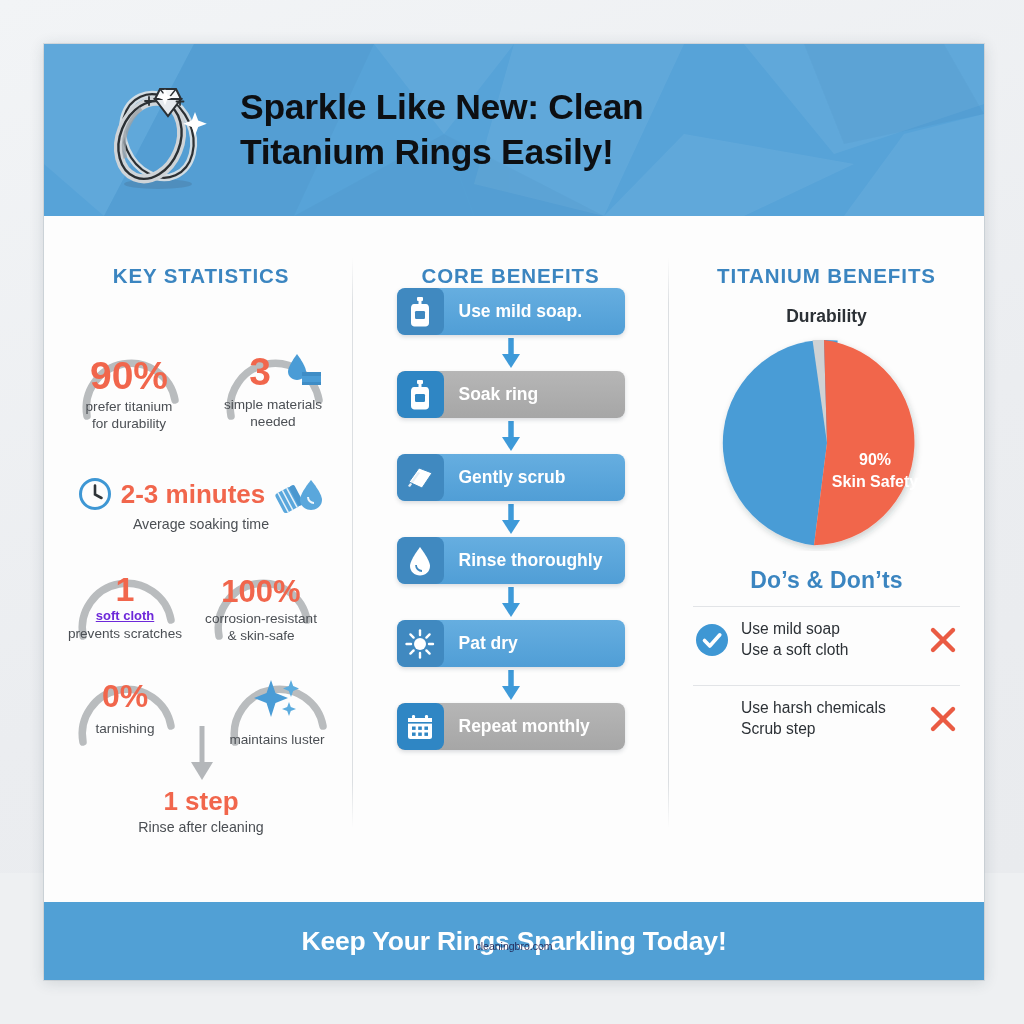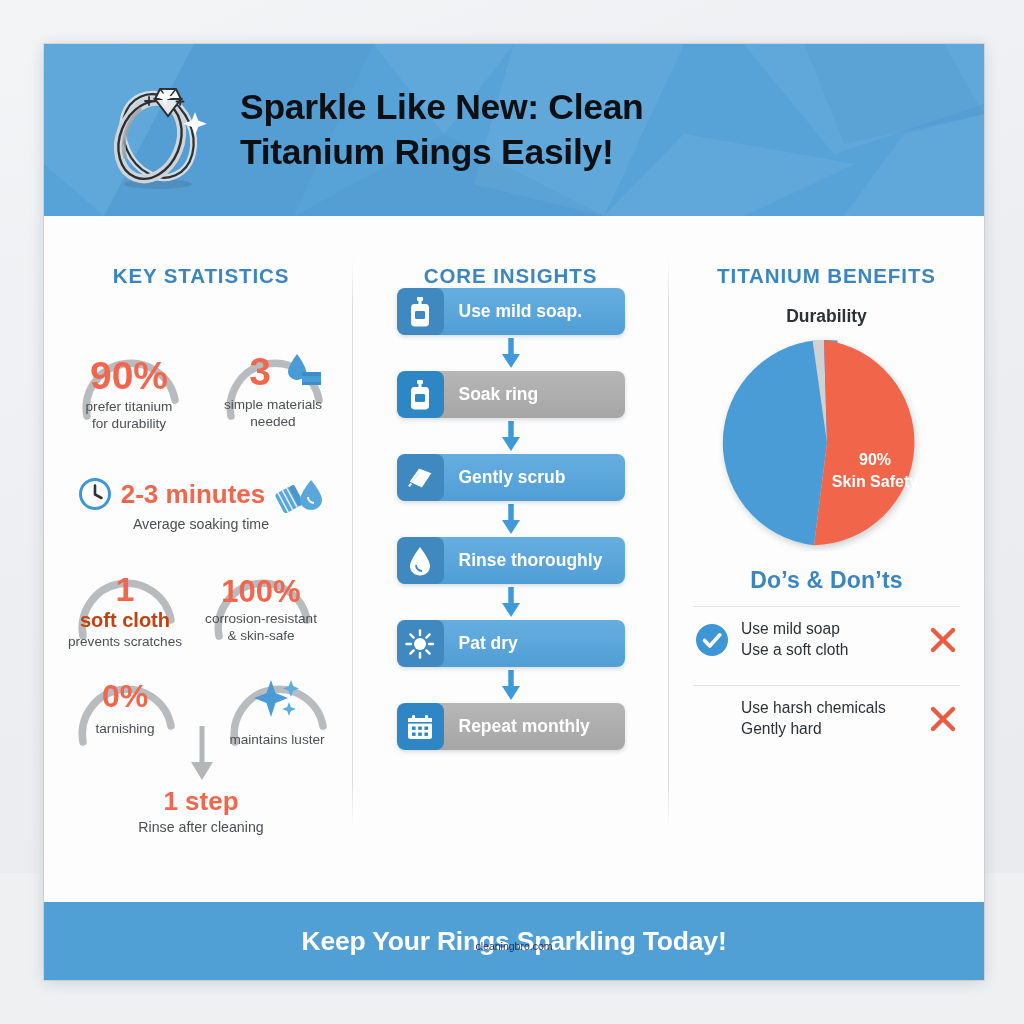--- a/index.html
+++ b/index.html
@@ -91,24 +91,25 @@
     text-align: center;
   }
   .big-num {
     color: #f1664c;
     font-weight: bold;
     line-height: 1;
   }
   .num-xl { font-size: 39px; }
   .num-l  { font-size: 34px; }
   .sub-accent {
-    color: #c2410c;
-    font-size: 20px;
+    color: #6d28d9;
+    font-size: 13px;
     font-weight: bold;
     line-height: 1.15;
+    text-decoration: underline;
   }
   .sub-gray {
     color: #4b4f54;
     font-size: 13.6px;
     line-height: 1.22;
   }
   .mini-icon { position: absolute; }
 
   
   .row-stat {
@@ -393,21 +394,21 @@
           </svg>
           <div class="final-step" style="left:6px; top:498px;">
             <div class="fs-num">1 step</div>
             <div class="fs-cap">Rinse after cleaning</div>
           </div>
 
         </div>
       </div>
 
       <div class="col" id="col-mid">
-        <div class="col-head">CORE INSIGHTS</div>
+        <div class="col-head">CORE BENEFITS</div>
 
         <div id="flow">
 
           <div class="flow-item">
             <div class="flow-bar blue">
               <div class="flow-icon">
                 <svg width="24" height="30" viewBox="0 0 24 30">
                   <rect x="9" y="0" width="6" height="4" rx="1" fill="#fff"></rect>
                   <rect x="10.5" y="3" width="3" height="4" fill="#fff"></rect>
                   <path d="M6,7 L18,7 C20,7 21,9 21,11 L21,26 C21,28.2 19.5,29.5 17.5,29.5 L6.5,29.5 C4.5,29.5 3,28.2 3,26 L3,11 C3,9 4,7 6,7 Z" fill="#fff"></path>
@@ -584,21 +585,21 @@
               </svg>
             </div>
           </div>
 
           <div class="dd-rule"></div>
 
           <div class="dd-row">
             <div class="dd-icon-l"></div>
             <div class="dd-text">
               <div class="l">Use harsh chemicals</div>
-              <div class="l">Gently hard</div>
+              <div class="l">Scrub step</div>
             </div>
             <div class="dd-icon-r">
               <svg width="30" height="30" viewBox="0 0 30 30">
                 <g stroke="#ea5b43" stroke-width="4.4" stroke-linecap="round">
                   <path d="M5,5 L25,25"></path>
                     <path d="M25,5 L5,25"></path>
                 </g>
               </svg>
             </div>
           </div>

